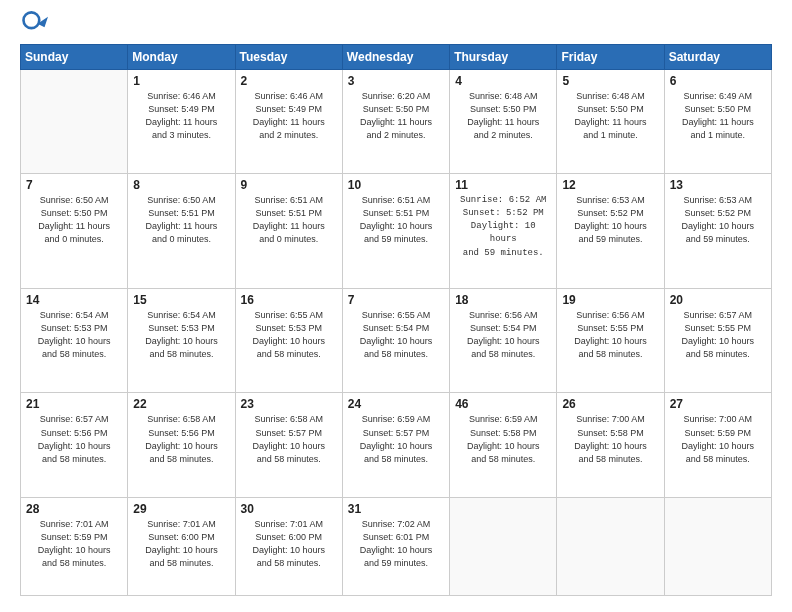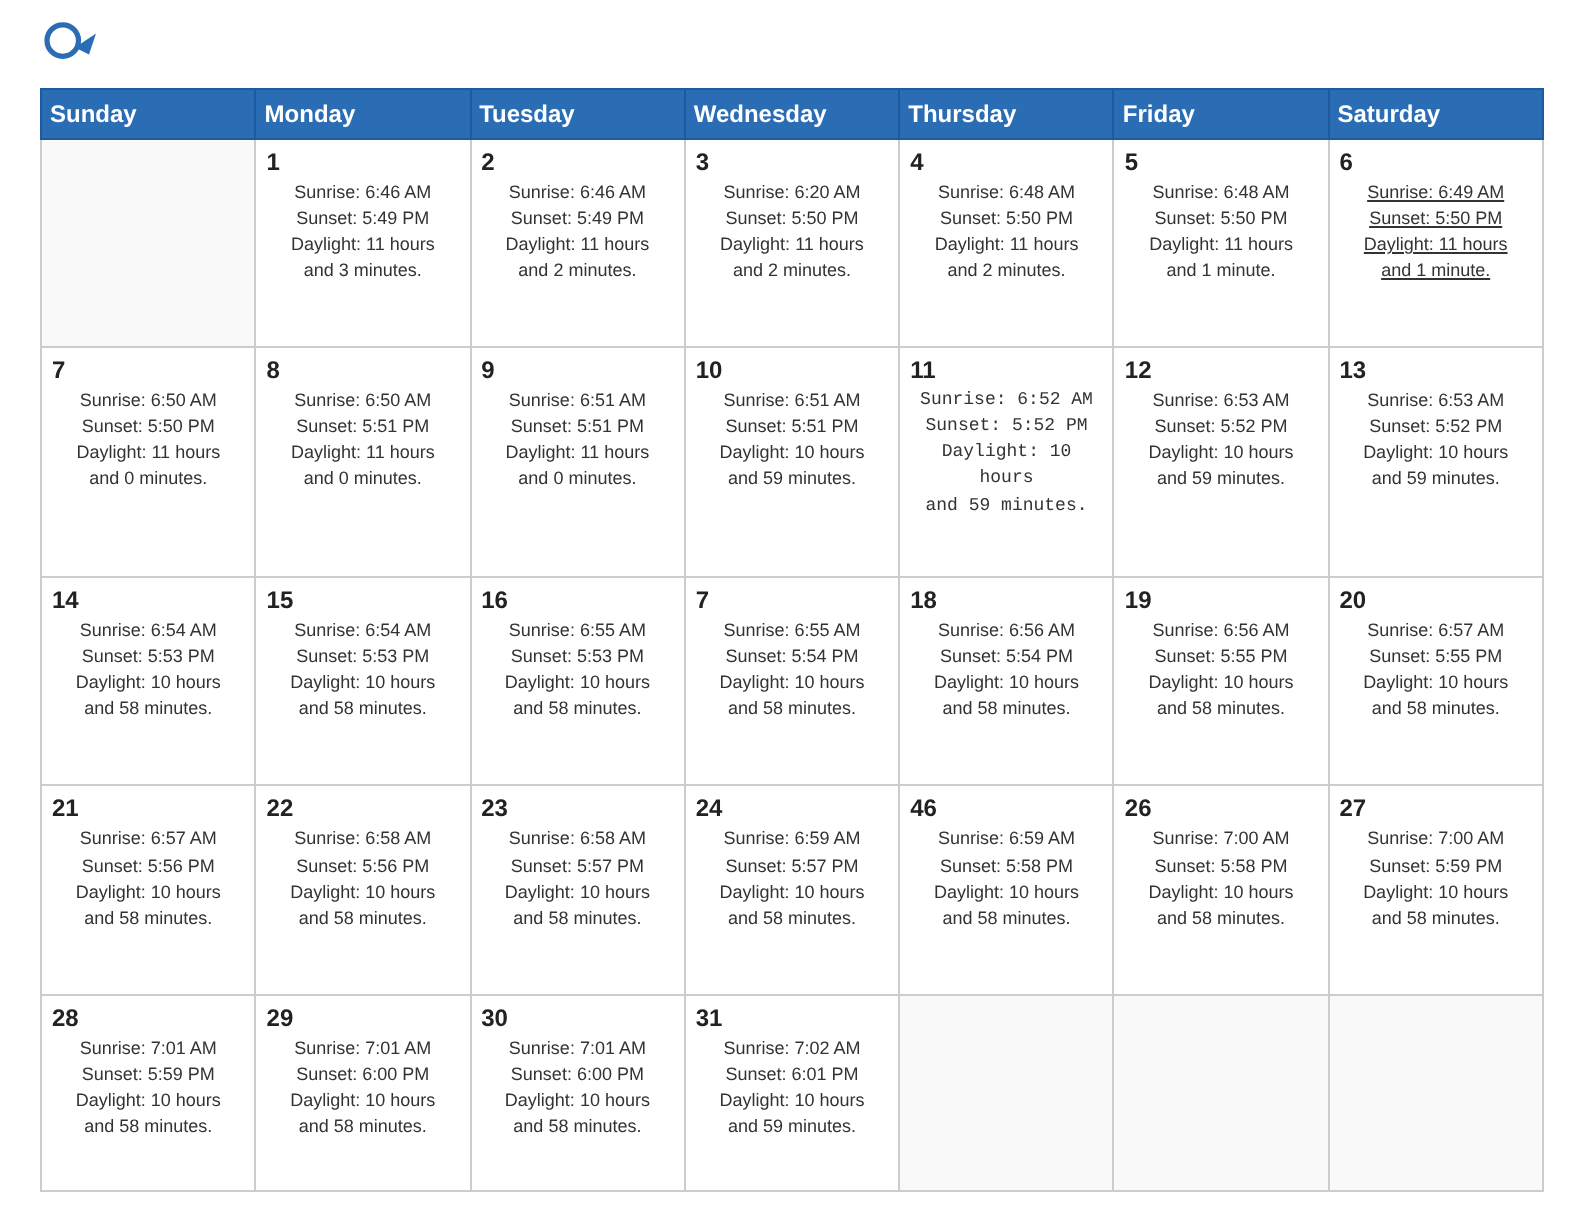--- a/index.html
+++ b/index.html
@@ -172,21 +172,21 @@
           </td>
           <td>
             <span class="day-num">5</span>
             <div class="day-info" style="white-space: pre-line;">Sunrise: 6:48 AM
 Sunset: 5:50 PM
 Daylight: 11 hours
 and 1 minute.</div>
           </td>
           <td>
             <span class="day-num">6</span>
-            <div class="day-info" style="white-space: pre-line; text-decoration: underline;">Sunrise: 6:49 AM
+            <div class="day-info" style="white-space: pre-line;">Sunrise: 6:49 AM
 Sunset: 5:50 PM
 Daylight: 11 hours
 and 1 minute.</div>
           </td>
         </tr>
         <tr>
           <td>
             <span class="day-num">7</span>
             <div class="day-info" style="white-space: pre-line;">Sunrise: 6:50 AM
 Sunset: 5:50 PM

